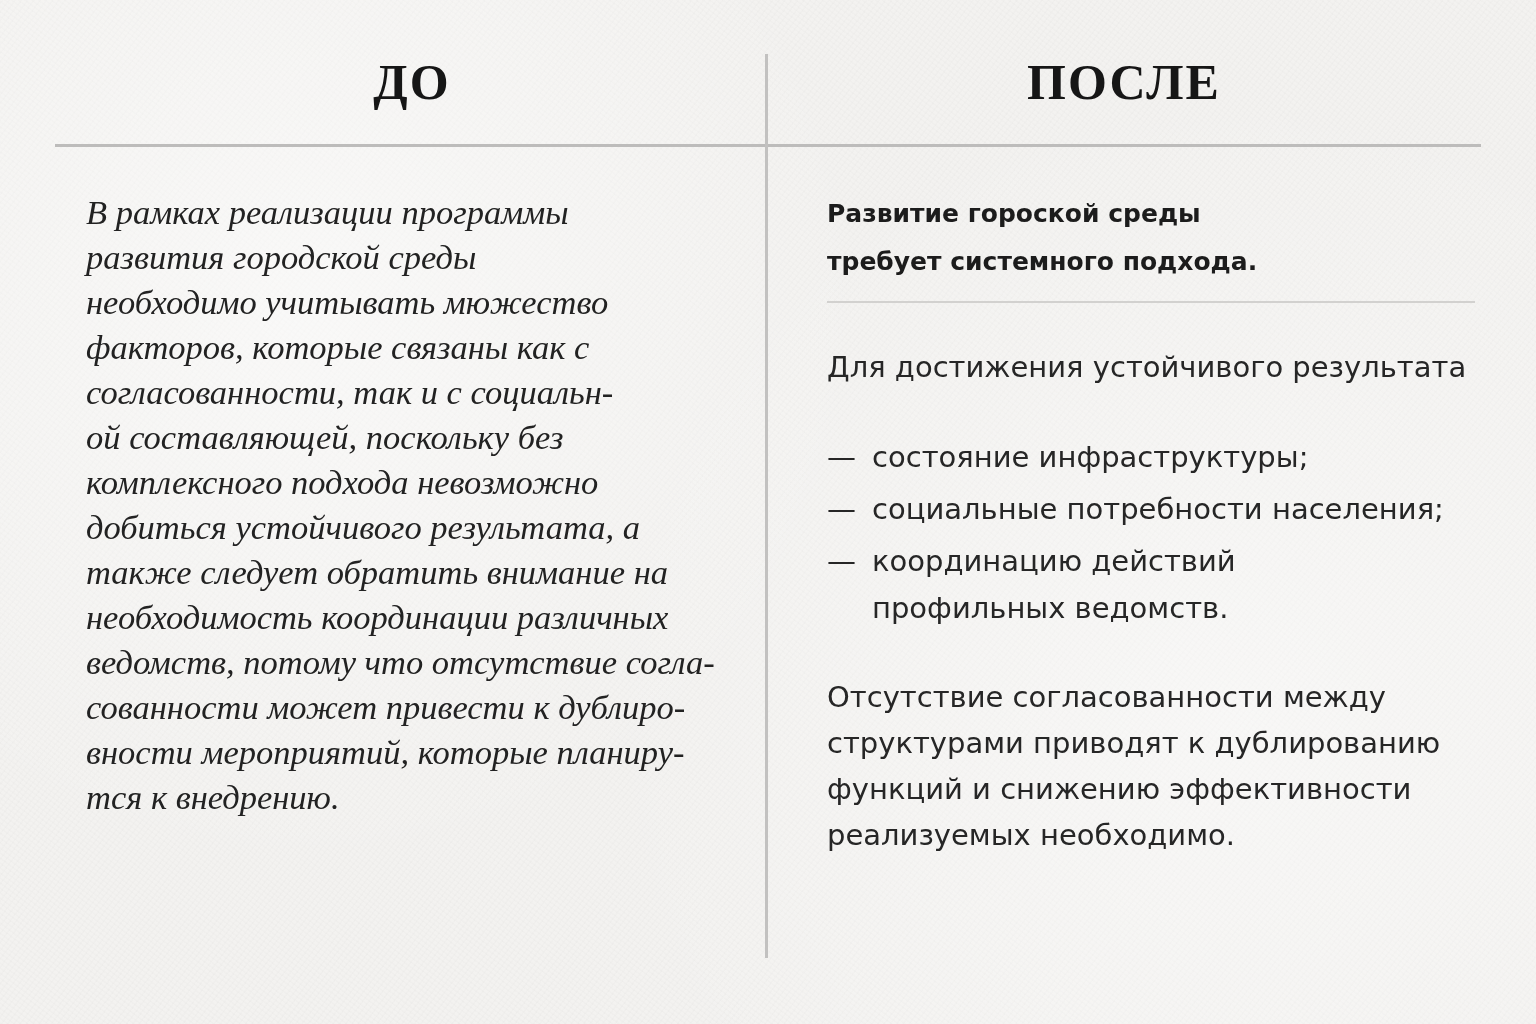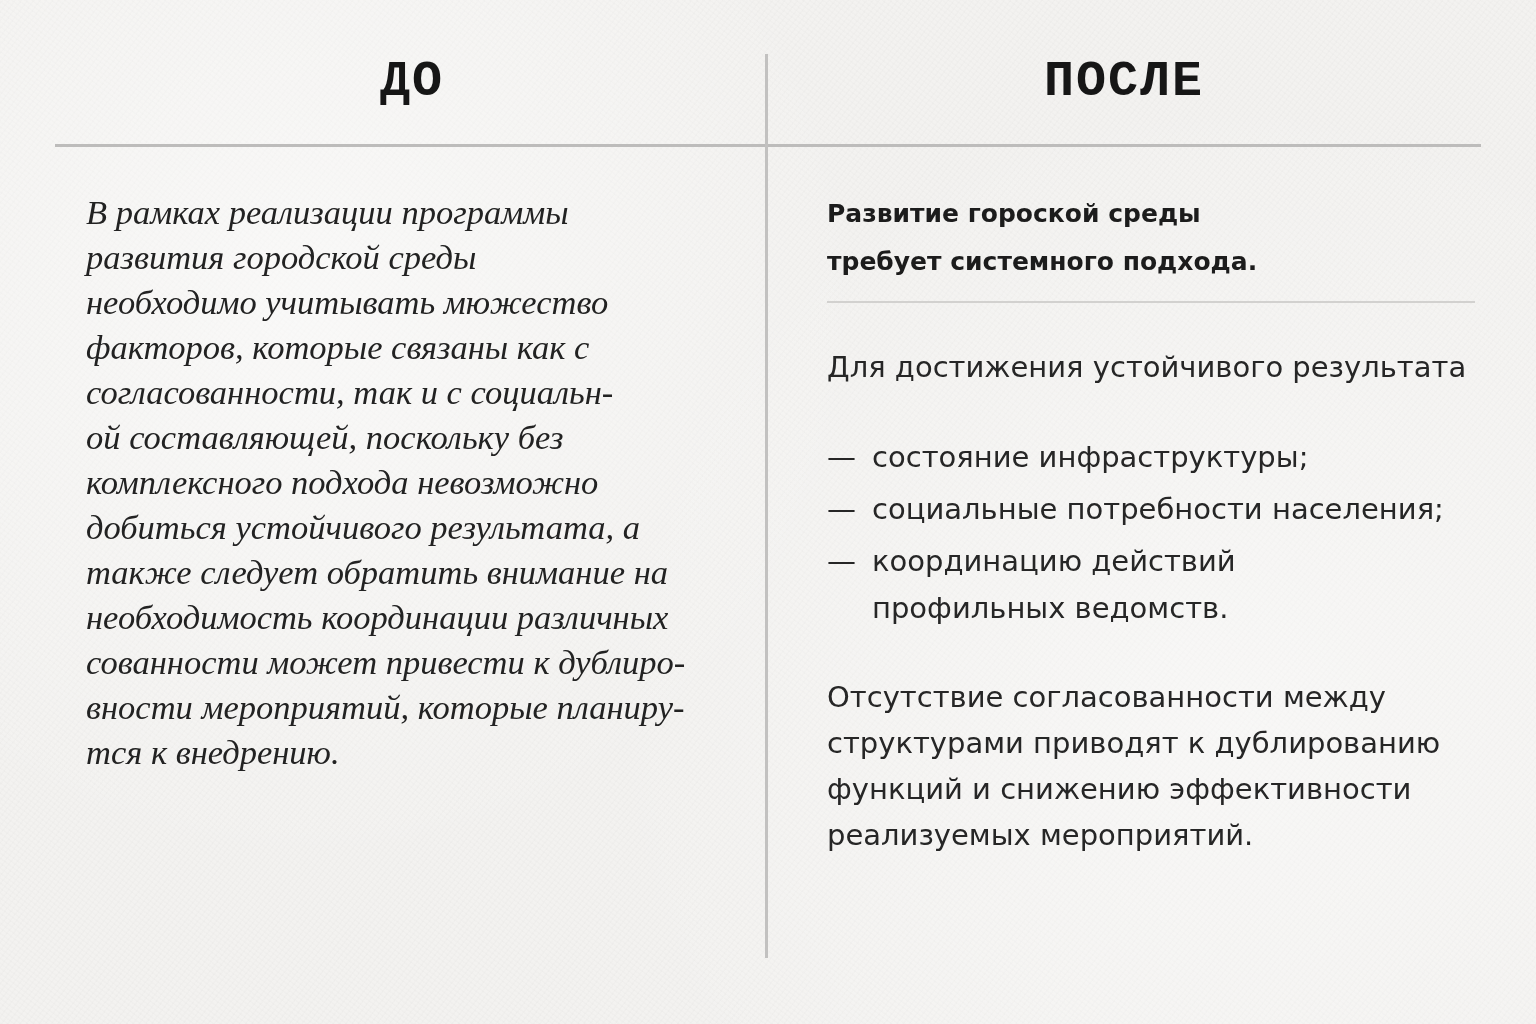--- a/index.html
+++ b/index.html
@@ -17,21 +17,21 @@
         radial-gradient(circle at 80% 70%, rgba(255,255,255,0.45) 0, rgba(255,255,255,0) 45%),
         repeating-linear-gradient(37deg, rgba(0,0,0,0.012) 0px, rgba(0,0,0,0.012) 1px, rgba(255,255,255,0.01) 2px, rgba(255,255,255,0.01) 4px),
         repeating-linear-gradient(-53deg, rgba(0,0,0,0.012) 0px, rgba(0,0,0,0.012) 1px, rgba(255,255,255,0.01) 2px, rgba(255,255,255,0.01) 5px);
       color: #1b1b1b;
     }
 
     .col-heading {
       position: absolute;
       top: 52px;
       margin: 0;
-      font-family: Liberation Mono, monospace;
+      font-family: Liberation Serif, serif;
       font-weight: bold;
       font-size: 50px;
       letter-spacing: 2px;
       color: #161616;
       line-height: 60px;
       text-align: center;
     }
     #heading-before { left: 56px; width: 712px; }
     #heading-after  { left: 768px; width: 712px; }
 
@@ -153,20 +153,21 @@
   <span class="before-line">В рамках реализации программы</span>
   <span class="before-line">развития городской среды</span>
   <span class="before-line">необходимо учитывать мюжество</span>
   <span class="before-line">факторов, которые связаны как с</span>
   <span class="before-line">согласованности, так и с социальн-</span>
   <span class="before-line">ой составляющей, поскольку без</span>
   <span class="before-line">комплексного подхода невозможно</span>
   <span class="before-line">добиться устойчивого результата, а</span>
   <span class="before-line">также следует обратить внимание на</span>
   <span class="before-line">необходимость координации различных</span>
+  <span class="before-line">ведомств, потому что отсутствие согла-</span>
   <span class="before-line">сованности может привести к дублиро-</span>
   <span class="before-line">вности мероприятий, которые планиру-</span>
   <span class="before-line">тся к внедрению.</span>
 </p>
 
 <h3 class="after-title">
   <span>Развитие гороской среды</span>
   <span>требует системного подхода.</span>
 </h3>
 
@@ -189,14 +190,14 @@
     <span class="dash">—</span>
     <span class="item-line">координацию действий</span>
     <span class="item-line">профильных ведомств.</span>
   </li>
 </ul>
 
 <p class="after-conclusion after-text">
   <span>Отсутствие согласованности между</span>
   <span>структурами приводят к дублированию</span>
   <span>функций и снижению эффективности</span>
-  <span>реализуемых мероприятий.</span>
+  <span>реализуемых необходимо.</span>
 </p>
 
 </body></html>

